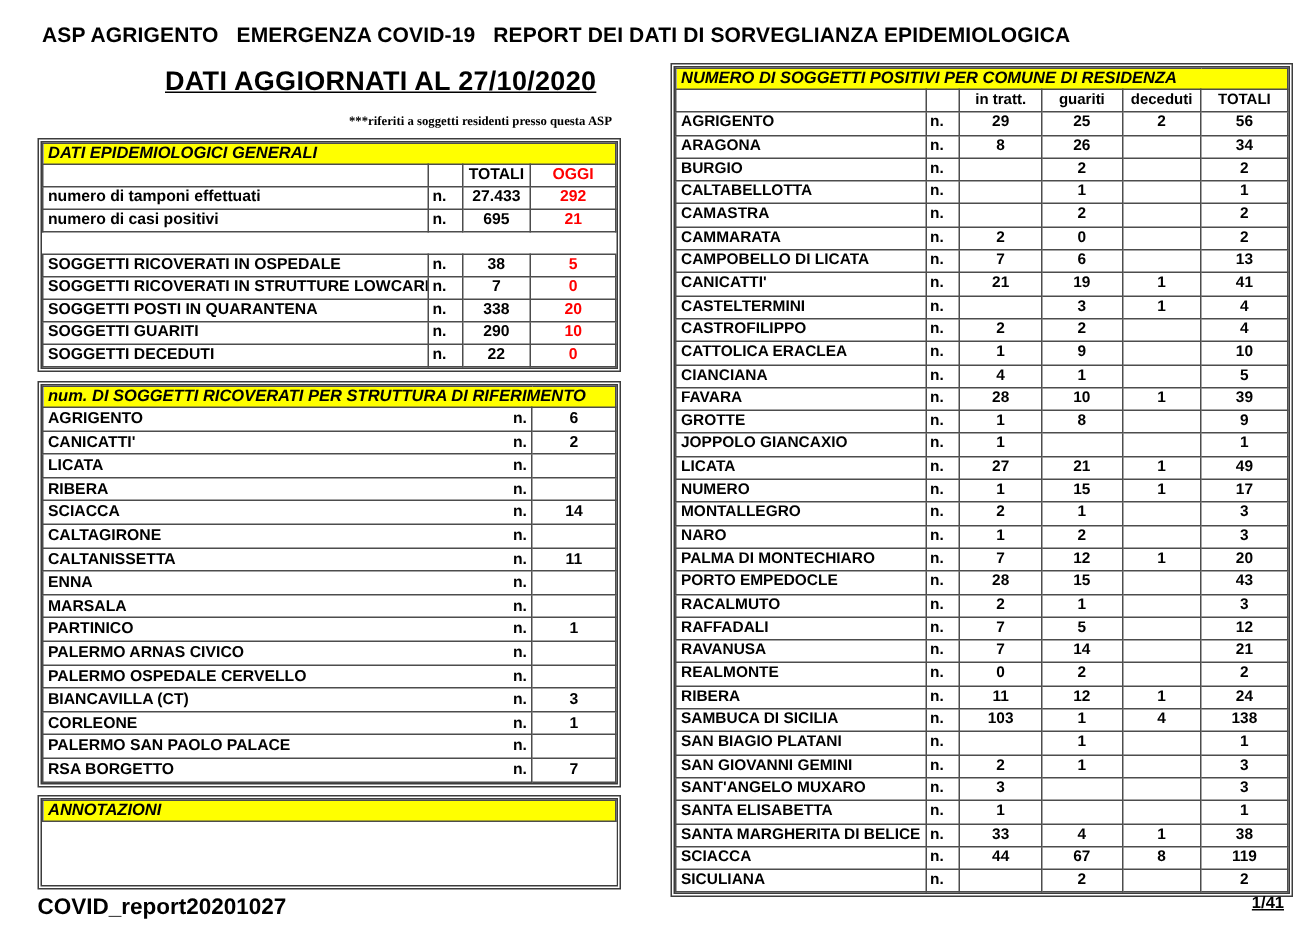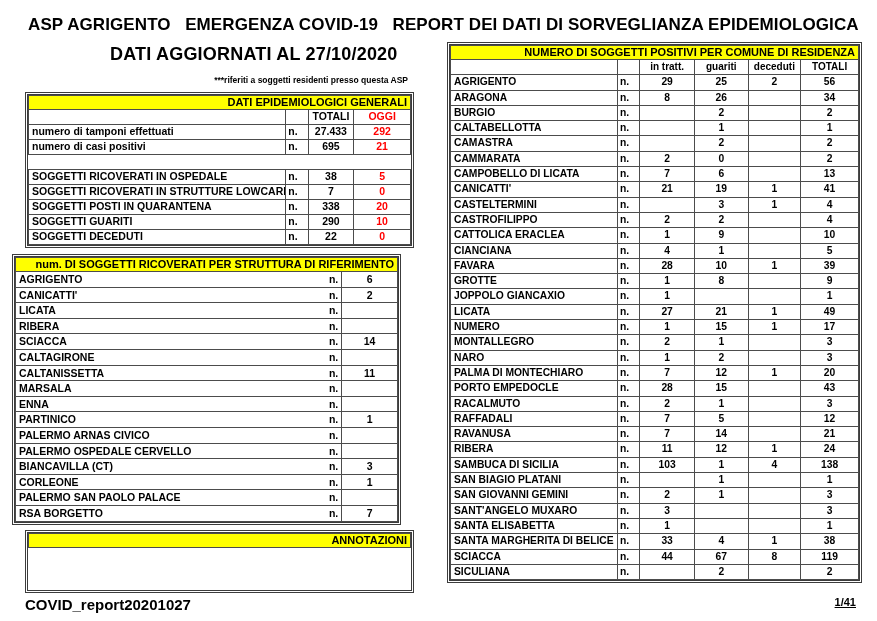--- a/index.html
+++ b/index.html
@@ -11,59 +11,59 @@
   html,body{margin:0;padding:0;background:#ffffff;}
   body{
     width:877px;height:621px;
     font-family:"Liberation Sans",sans-serif;
     font-weight:bold;color:#000;
   }
   .page{position:relative;width:877px;height:621px;background:#fff;overflow:hidden;}
 
   .doc-header{
     position:absolute;left:28px;top:15px;
-    font-size:17px;white-space:pre;letter-spacing:0.1px;
+    font-size:14px;white-space:pre;letter-spacing:0.1px;
   }
   .left-title{
     position:absolute;left:110px;top:44px;
-    font-size:18px;letter-spacing:0.2px;
+    font-size:18px;letter-spacing:0.2px;text-decoration:underline;
   }
   .left-subtitle{
     position:absolute;left:25px;top:75px;width:383px;
-    text-align:right;font-size:8.5px;
+    text-align:right;font-size:8.5px;font-family:Liberation Serif, serif;
   }
 
   .tbl-wrap{
     position:absolute;background:#fff;
     border:3px double var(--outer);
   }
   table{border-collapse:collapse;width:100%;table-layout:fixed;}
   td{
     border:1px solid var(--line);
     padding:0 3px;
     font-size:10.5px;
     overflow:hidden;white-space:nowrap;
     text-align:center;
   }
   td.lbl{text-align:left;}
   td.ncol{text-align:left;padding-left:2px;}
   tr.title-row td{
     background:var(--highlight);
-    text-align:right;font-size:11px;
-    height:13px;line-height:13px;
+    text-align:left;font-size:11px;
+    height:13px;line-height:13px;font-style:italic;
   }
   .red{color:var(--accent-red);}
 
   
   .t1{left:25px;top:92px;width:383px;}
   .t1 td{height:13.9px;line-height:13.9px;}
   .t1 tr.spacer-row td{border-left:none;border-right:none;height:14.5px;}
 
   
-  .t2{left:12px;top:254px;width:383px;}
+  .t2{left:25px;top:254px;width:383px;}
   .t2 td{height:14.6px;line-height:14.6px;}
   .t2 .labelflex{display:flex;justify-content:space-between;align-items:center;}
 
   
   .t4{left:25px;top:530px;width:383px;}
   .t4 .note-box{height:42px;background:#fff;}
 
   
   .t3{left:447px;top:42px;width:409px;}
   .t3 td{height:14.3px;line-height:14.3px;font-size:10.3px;}
@@ -235,31 +235,31 @@
                 <span>CALTANISSETTA</span>
                 <span>n.</span>
               </span>
             </td>
             <td>11</td>
           </tr>
 
           <tr>
             <td class="lbl">
               <span class="labelflex">
+                <span>ENNA</span>
+                <span>n.</span>
+              </span>
+            </td>
+            <td></td>
+          </tr>
+
+          <tr>
+            <td class="lbl">
+              <span class="labelflex">
                 <span>MARSALA</span>
-                <span>n.</span>
-              </span>
-            </td>
-            <td></td>
-          </tr>
-
-          <tr>
-            <td class="lbl">
-              <span class="labelflex">
-                <span>ENNA</span>
                 <span>n.</span>
               </span>
             </td>
             <td></td>
           </tr>
 
           <tr>
             <td class="lbl">
               <span class="labelflex">
                 <span>PARTINICO</span>
@@ -576,20 +576,28 @@
 
           <tr>
             <td class="lbl">RAVANUSA</td>
             <td class="ncol">n.</td>
             <td>7</td>
             <td>14</td>
             <td></td>
             <td>21</td>
           </tr>
 
+          <tr>
+            <td class="lbl">REALMONTE</td>
+            <td class="ncol">n.</td>
+            <td>0</td>
+            <td>2</td>
+            <td></td>
+            <td>2</td>
+          </tr>
 
           <tr>
             <td class="lbl">RIBERA</td>
             <td class="ncol">n.</td>
             <td>11</td>
             <td>12</td>
             <td>1</td>
             <td>24</td>
           </tr>
 

